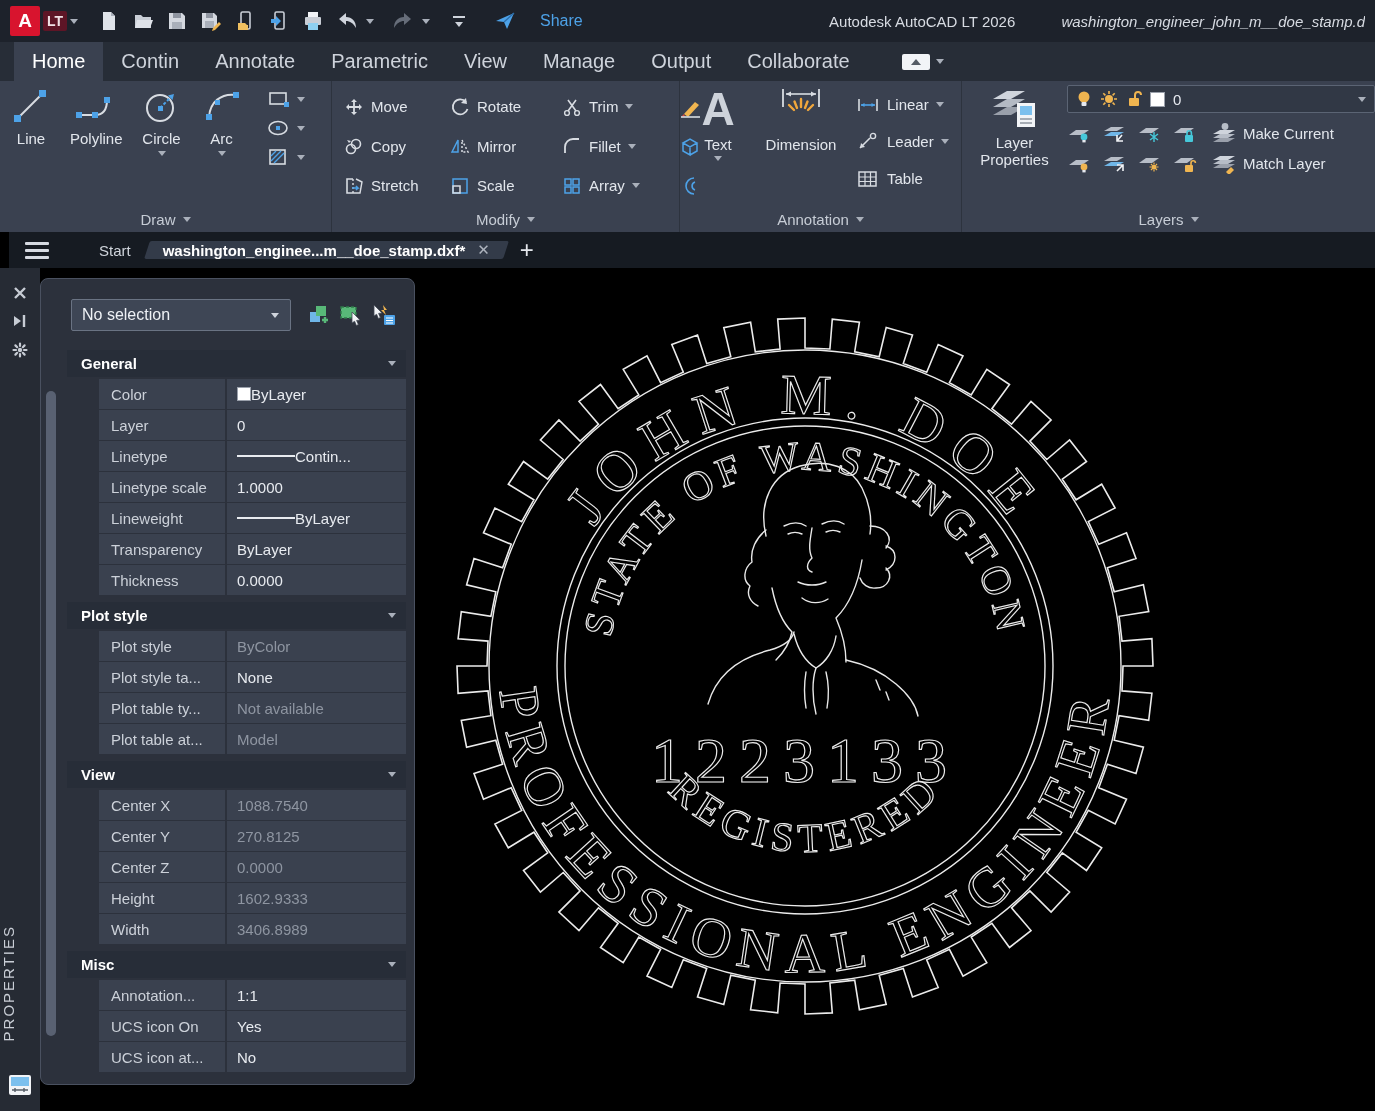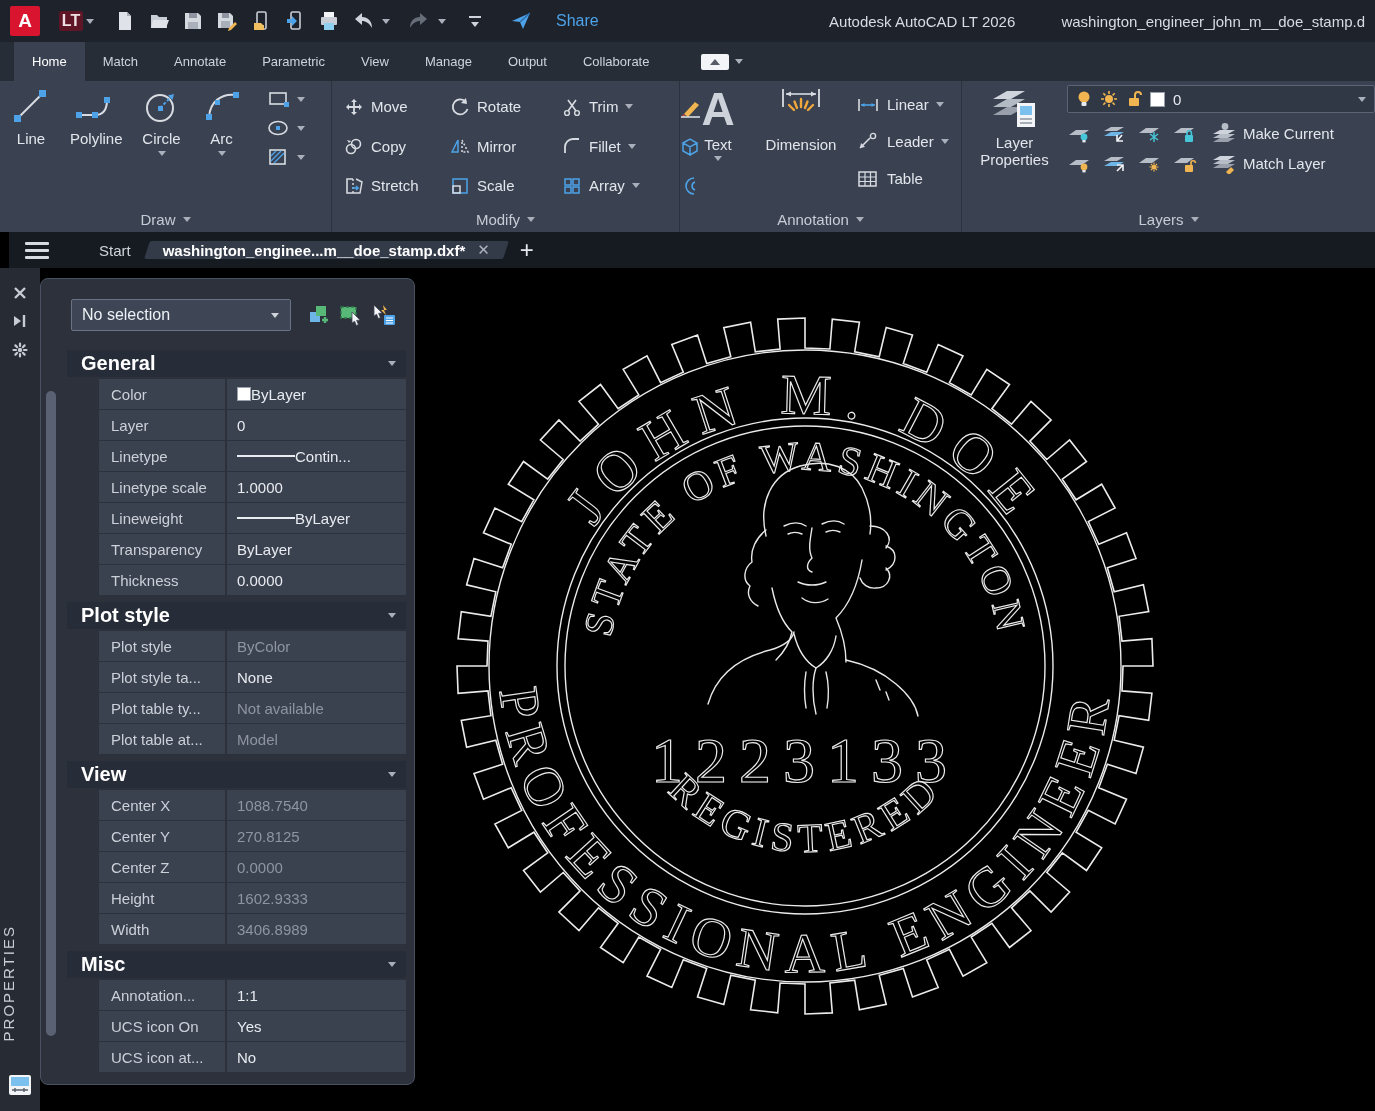--- a/index.html
+++ b/index.html
@@ -6,36 +6,36 @@
   html,body { background:#000; }
   body { font-family:"Liberation Sans", sans-serif; }
   .app { position:relative; width:1375px; height:1111px; overflow:hidden; background:#000; }
 
   
   .titlebar { position:absolute; top:0; left:0; width:100%; height:42px; background:#1d222b;
     display:flex; align-items:center; padding:0 10px; gap:6px; }
   .logo { display:flex; align-items:center; gap:3px; margin-right:10px; }
   .logo-a { width:30px; height:30px; background:#d8142e; color:#fff; font-weight:bold; font-size:19px;
     display:flex; align-items:center; justify-content:center; border-radius:2px; }
-  .logo-lt { width:24px; height:20px; background:#5e1526; color:#efe0e4; font-weight:bold; font-size:16px;
-    display:flex; align-items:center; justify-content:center; border-radius:2px;margin-left:16px; }
+  .logo-lt { width:24px; height:20px; background:#5e1526; color:#efe0e4; font-weight:bold; font-size:14px;
+    display:flex; align-items:center; justify-content:center; border-radius:2px; }
   .caret { width:0; height:0; border-left:4px solid transparent; border-right:4px solid transparent;
     border-top:5px solid #aab0bb; }
   .qat { display:flex; align-items:center; gap:4px; }
   .qat-btn { width:30px; height:30px; display:flex; align-items:center; justify-content:center; }
   .qat-sep { width:6px; }
   .share { display:flex; align-items:center; gap:24px; margin-left:14px; }
   .share-label { color:#4da2e8; font-size:16px; }
   .title-text { margin-left:auto; white-space:nowrap; overflow:hidden; color:#d7dbe2; font-size:15px; }
-  .title-text .doc { margin-left:42px; }
+  .title-text .doc { margin-left:42px;font-style:italic; }
 
   
   .tabrow { position:absolute; top:42px; left:0; width:100%; height:39px; background:#272d37;
     display:flex; align-items:stretch; padding-left:14px; }
-  .rtab { padding:12px 18px; display:flex; align-items:center; color:#ced3db; font-size:13px; cursor:default; }
+  .rtab { padding:12px 18px; display:flex; align-items:center; color:#ced3db; font-size:20px; cursor:default; }
   .rtab.active { background:#3a4150; color:#fff; }
   .ribbon-toggle { display:flex; align-items:center; gap:6px; margin-left:34px; }
   .ribbon-toggle .btn { width:28px; height:16px; background:#f2f4f7; border-radius:2px;
     display:flex; align-items:center; justify-content:center; }
   .tri-up { width:0; height:0; border-left:5px solid transparent; border-right:5px solid transparent;
     border-bottom:6px solid #555c66; }
 
   
   .ribbon { position:absolute; top:81px; left:0; width:100%; height:151px; background:#3a4150; }
   .rpanel { position:absolute; top:0; height:151px; border-right:1px solid #2d333e; }
@@ -99,21 +99,21 @@
   .pal-scroll { position:absolute; left:5px; top:112px; width:10px; height:645px;
     background:#596172; border-radius:5px; }
   .pal-head { display:flex; align-items:center; padding:20px 10px 12px 30px; gap:10px; }
   .sel-combo { width:220px; height:32px; background:#3e4655; border:1px solid #6a7383; border-radius:2px;
     display:flex; align-items:center; }
   .sel-combo .txt { flex:1; color:#eef1f5; font-size:16px; padding-left:10px; }
   .sel-combo .dd { width:30px; display:flex; justify-content:center; }
   .pal-headicons { display:flex; gap:8px; margin-left:6px; }
   .pal-sections { padding:0 8px 0 26px; }
   .pal-sec-header { height:27px; background:#272d38; display:flex; align-items:center;
-    color:#fff; font-size:20px; font-weight:bold; padding:0 10px 0 14px; margin:7px 0 2px 0; }
+    color:#fff; font-size:15px; font-weight:bold; padding:0 10px 0 14px; margin:7px 0 2px 0; }
   .pal-sec-header .caret { margin-left:auto; }
   .prop-rows { margin-left:32px; }
   .prop-row { display:flex; height:30px; margin-bottom:1px; background:#3a414f; }
   .prop-label { width:128px; display:flex; align-items:center; padding-left:12px;
     color:#ccd1d9; font-size:15px; border-right:2px solid #2c313c; white-space:nowrap; overflow:hidden; }
   .prop-value { flex:1; display:flex; align-items:center; padding-left:10px; 
     color:#e8ebf0; font-size:15px; white-space:nowrap; overflow:hidden; }
   .prop-value.dim { color:#8e95a1; }
   .vswatch { width:14px; height:14px; background:#fff; border:1px solid #9aa0ab; flex:none; }
   .vline { width:58px; height:2px; background:#e8ebf0; flex:none; }
@@ -208,21 +208,21 @@
     </div>
     <div class="title-text">
       <span>Autodesk AutoCAD LT 2026</span>
       <span class="doc">washington_engineer_john_m__doe_stamp.d</span>
     </div>
   </div>
 
   <div class="tabrow">
     <div id="ribbon-tabs-container" style="display:flex;">
         <div class="rtab active">Home</div>
-        <div class="rtab">Match</div>
+        <div class="rtab">Contin</div>
         <div class="rtab">Annotate</div>
         <div class="rtab">Parametric</div>
         <div class="rtab">View</div>
         <div class="rtab">Manage</div>
         <div class="rtab">Output</div>
         <div class="rtab">Collaborate</div>
       </div>
     <div class="ribbon-toggle">
       <div class="btn">
           <div class="tri-up"></div>

